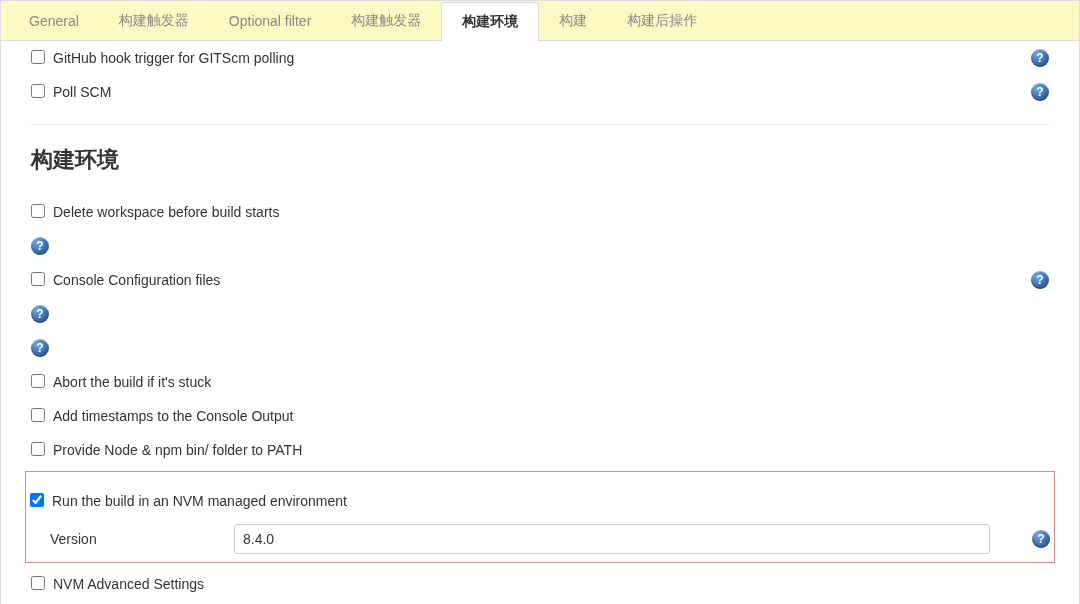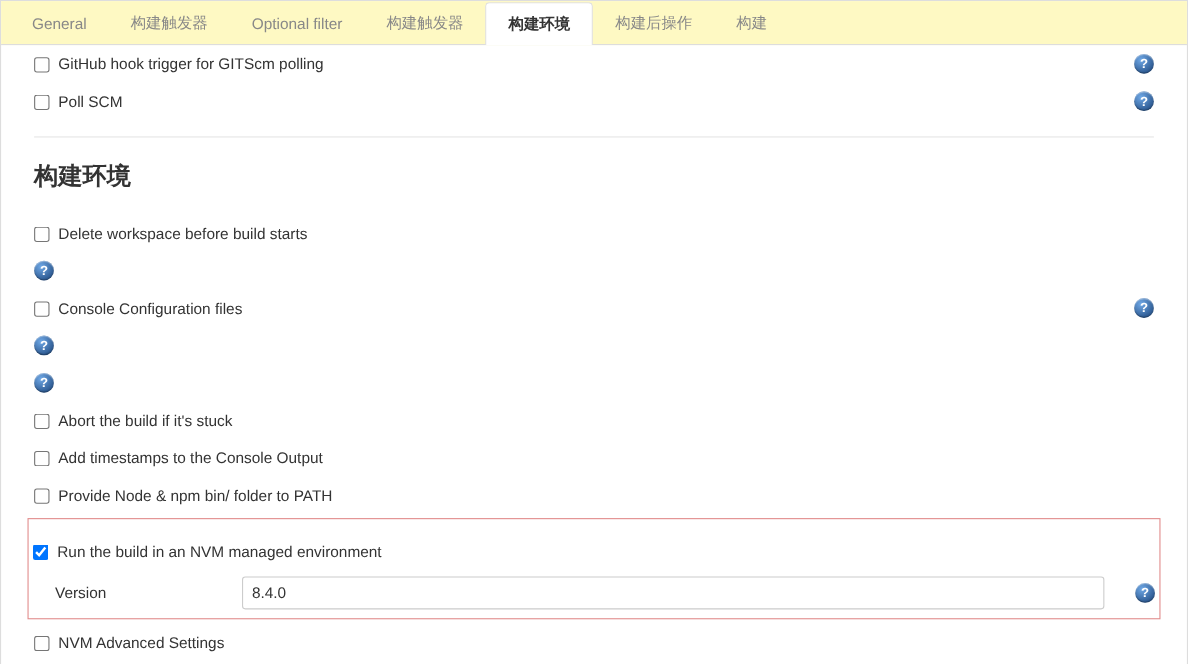--- a/index.html
+++ b/index.html
@@ -57,21 +57,21 @@
     }
     .checkbox-row {
       display: flex;
       align-items: center;
       justify-content: space-between;
       padding: 8px 0;
       min-height: 34px;
     }
     .checkbox-row .left {
       display: flex;
-      align-items: flex-end;
+      align-items: flex-start;
       gap: 8px;
     }
     .checkbox-row input[type="checkbox"] {
       width: 14px;
       height: 14px;
       cursor: pointer;
     }
     .checkbox-label {
       color: #333;
       font-size: 14px;
@@ -92,20 +92,21 @@
     }
     .highlight-box {
       border: 1px solid #e28c8c;
       padding: 12px 4px 6px 4px;
       margin: 4px -6px 4px -6px;
     }
     .nested-row {
       display: flex;
       align-items: center;
       padding: 6px 0 2px 20px;
+      gap: 14px;
     }
     .nested-label {
       width: 170px;
       font-size: 14px;
       color: #333;
     }
     .text-input {
       flex: 1;
       height: 30px;
       padding: 4px 8px;
@@ -122,22 +123,22 @@
 </head>
 <body>
 
 <div class="page">
   <div class="tabs">
     <div class="tab">General</div>
     <div class="tab">构建触发器</div>
     <div class="tab">Optional filter</div>
     <div class="tab">构建触发器</div>
     <div class="tab active">构建环境</div>
+    <div class="tab">构建</div>
     <div class="tab">构建后操作</div>
-    <div class="tab">构建</div>
   </div>
 
   <div class="content">
 
     <div class="checkbox-row">
       <div class="left">
         <input type="checkbox" style="">
         <span class="checkbox-label">GitHub hook trigger for GITScm polling</span>
       </div>
       <span class="help-icon">?</span>

